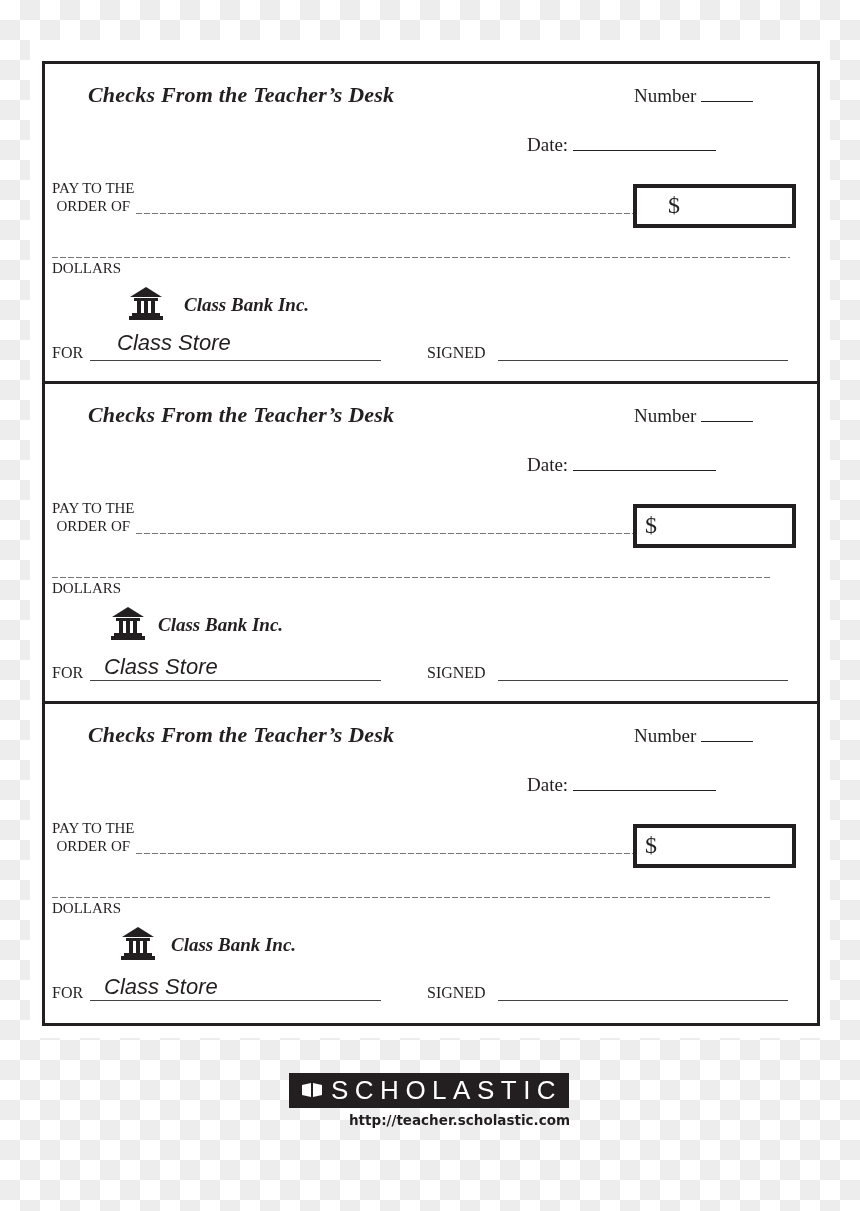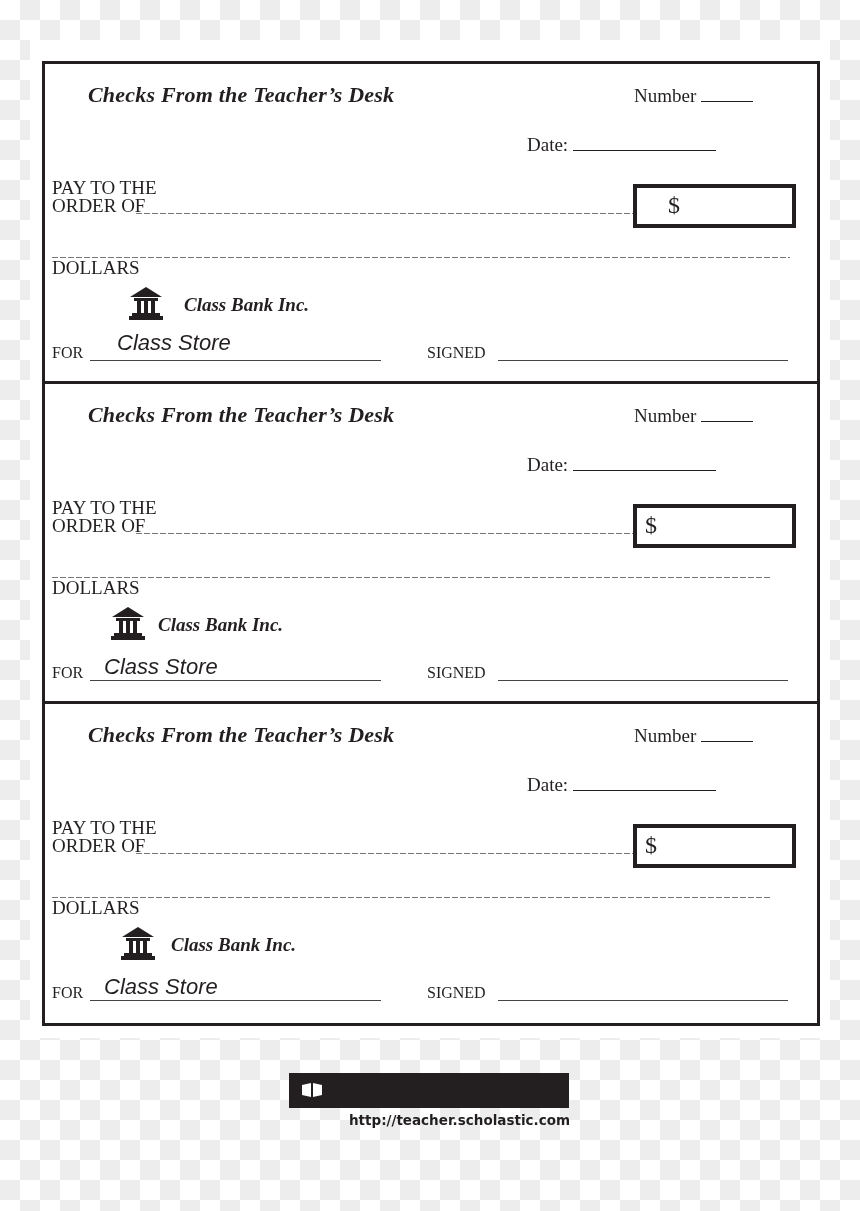--- a/index.html
+++ b/index.html
@@ -27,21 +27,21 @@
   }
   .divider {
     position: absolute; left: 42px; width: 775px; height: 3px; background: #231f20;
   }
   .abs { position: absolute; white-space: nowrap; }
   .title {
     font-family: "Liberation Serif", serif; font-style: italic; font-weight: bold;
     font-size: 22px; letter-spacing: 0.2px;
   }
   .lbl { font-size: 19px; }
-  .small { font-size: 19px; line-height: 18px; }
+  .small { font-size: 15px; line-height: 18px; text-align: center; }
   .uline { display: inline-block; border-bottom: 1.5px solid #231f20; height: 1px; vertical-align: baseline; }
   .dash {
     position: absolute; height: 1px;
     background-image: linear-gradient(to right, #777 70%, transparent 70%);
     background-size: 8px 1px;
   }
   .solidline { position: absolute; height: 1px; background: #444; }
   .amount-box {
     position: absolute; width: 155px; height: 36px; border: 4px solid #231f20;
     box-sizing: content-box;
@@ -165,14 +165,15 @@
   <div class="abs store" style="left:62px; top:270px">Class Store</div>
   <div class="abs lbl" style="left:385px; top:280px; font-size:16px">SIGNED</div>
   <div class="solidline" style="left:456px; top:296px; width:290px"></div>
 </div>
 
 <div class="logo">
   <svg class="abs" style="left:12px; top:10px" width="22" height="14" viewBox="0 0 22 14">
     <path d="M1 2 L10 0 L10 14 L1 12 Z" fill="#fff"></path>
     <path d="M12 0 L21 2 L21 12 L12 14 Z" fill="#fff"></path>
   </svg>
+  <span class="word">SCHOLASTIC</span>
 </div>
 <div class="url">http://teacher.scholastic.com</div>
 
 </body></html>

